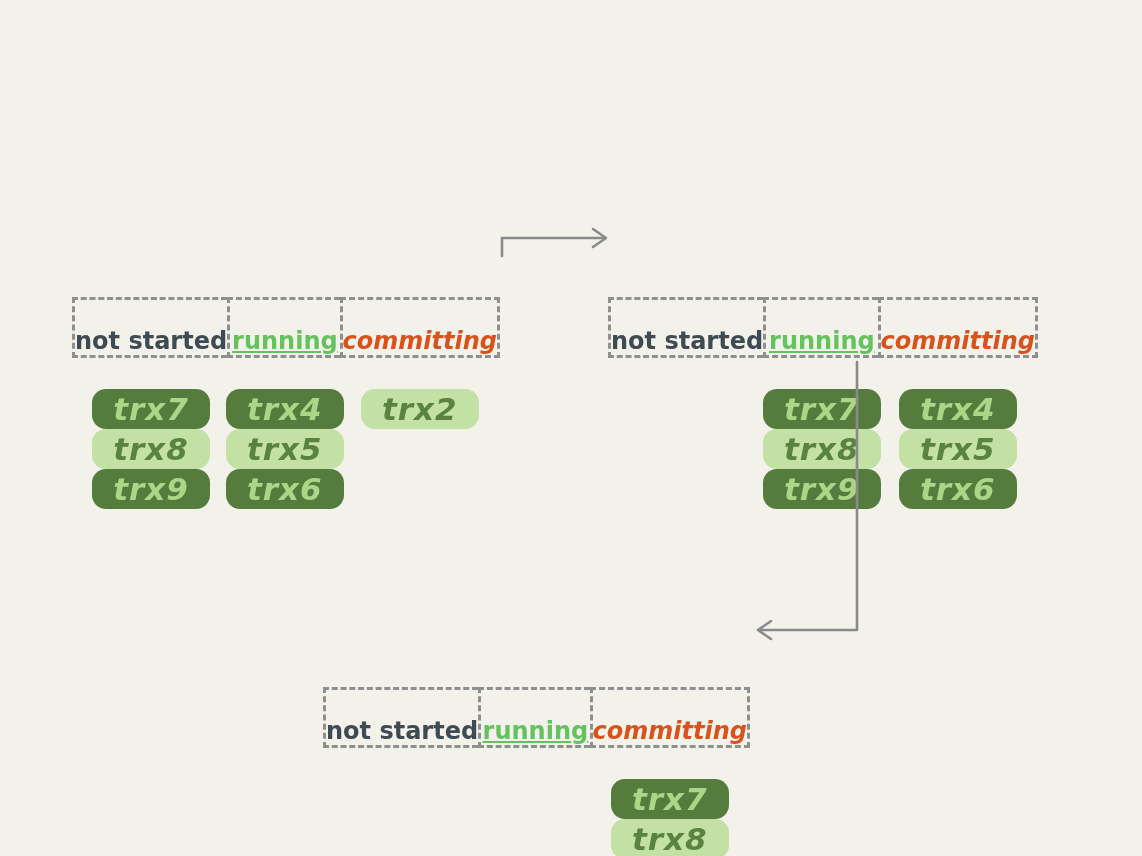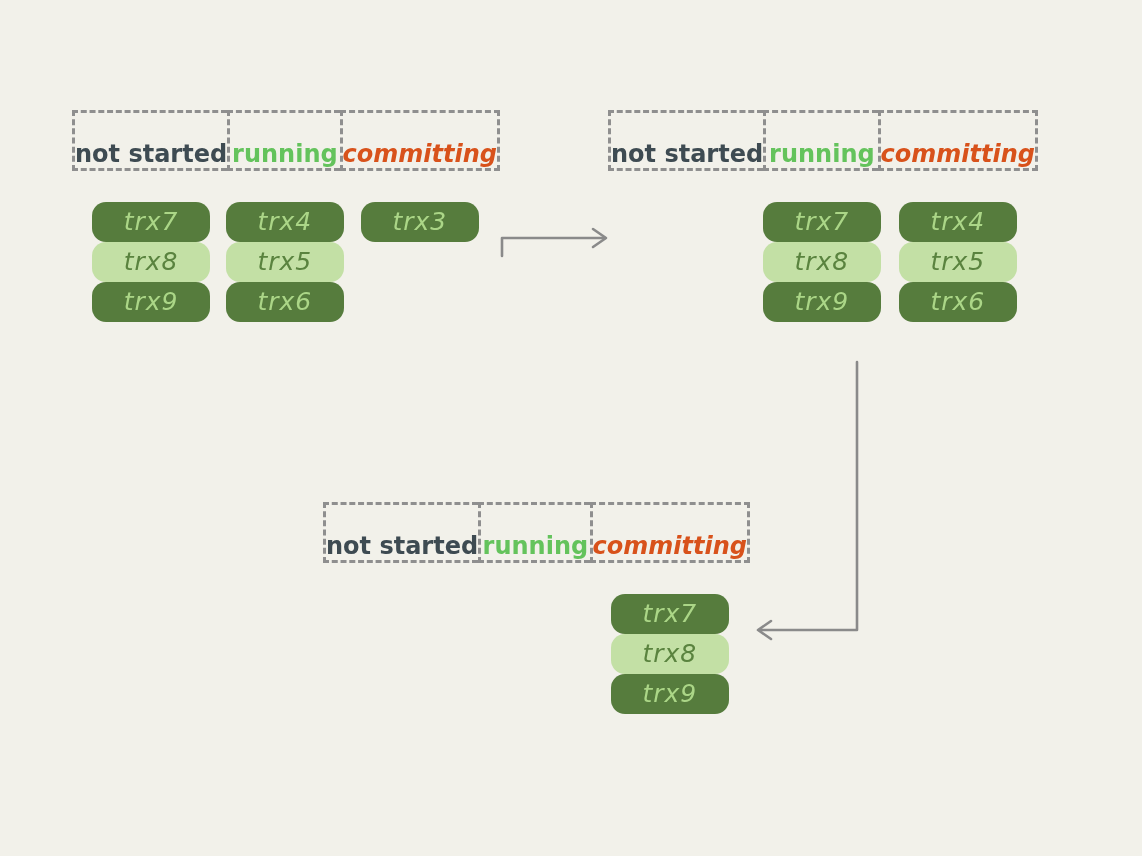--- a/index.html
+++ b/index.html
@@ -23,21 +23,21 @@
   }
   .canvas {
     position: relative;
     width: 1142px;
     height: 856px;
     background: var(--background);
   }
   .stage-group {
     position: absolute;
     display: flex;
-    align-items: flex-start;
+    align-items: flex-end;
   }
   #stage-1 { left: 72px;  top: 110px; width: 428px; height: 248px; }
   #stage-2 { left: 608px; top: 110px; width: 430px; height: 248px; }
   #stage-3 { left: 323px; top: 502px; width: 427px; height: 246px; }
   .state-column {
     position: relative;
     flex: 1 1 0;
     border-top: 3px dashed var(--border);
     border-bottom: 3px dashed var(--border);
     border-left: 3px dashed var(--border);
@@ -47,39 +47,39 @@
   }
   .col-header {
     margin-top: 27px;
     text-align: center;
     font-size: 24px;
     font-weight: bold;
     letter-spacing: 0px;
     white-space: nowrap;
   }
   .col-header[data-kind="not-started"] { color: var(--header-not-started); }
-  .col-header[data-kind="running"]     { color: var(--header-running); }
+  .col-header[data-kind="running"]     { color: var(--header-running); text-decoration: underline; }
   .col-header[data-kind="committing"]  { color: var(--header-committing); font-style: italic; }
   .pill-stack {
     position: absolute;
     top: 89px;
     left: 0;
     right: 0;
     display: flex;
     flex-direction: column;
     align-items: center;
   }
   .pill {
     width: 118px;
     height: 40px;
     border-radius: 14px;
     line-height: 40px;
     text-align: center;
-    font-size: 25px;
-    font-weight: normal;
+    font-size: 31px;
+    font-weight: bold;
     font-style: italic;
     letter-spacing: 1px;
   }
   .pill[data-variant="dark"]  { background: var(--pill-dark-bg);  color: var(--pill-dark-text); }
   .pill[data-variant="light"] { background: var(--pill-light-bg); color: var(--pill-light-text); }
   .arrow-layer {
     position: absolute;
     left: 0; top: 0;
     width: 1142px;
     height: 856px;
@@ -111,21 +111,21 @@
       <div class="col-header" data-kind="running">running</div>
       <div class="pill-stack">
         <div class="pill" data-variant="dark">trx4</div>
         <div class="pill" data-variant="light">trx5</div>
         <div class="pill" data-variant="dark">trx6</div>
       </div>
     </div>
     <div class="state-column">
       <div class="col-header" data-kind="committing">committing</div>
       <div class="pill-stack">
-        <div class="pill" data-variant="dark">trx3</div>
+        <div class="pill" data-variant="light">trx2</div>
       </div>
     </div>
   </div>
 
   <div class="stage-group" id="stage-2">
     <div class="state-column">
       <div class="col-header" data-kind="not-started">not started</div>
       <div class="pill-stack"></div>
     </div>
     <div class="state-column">

